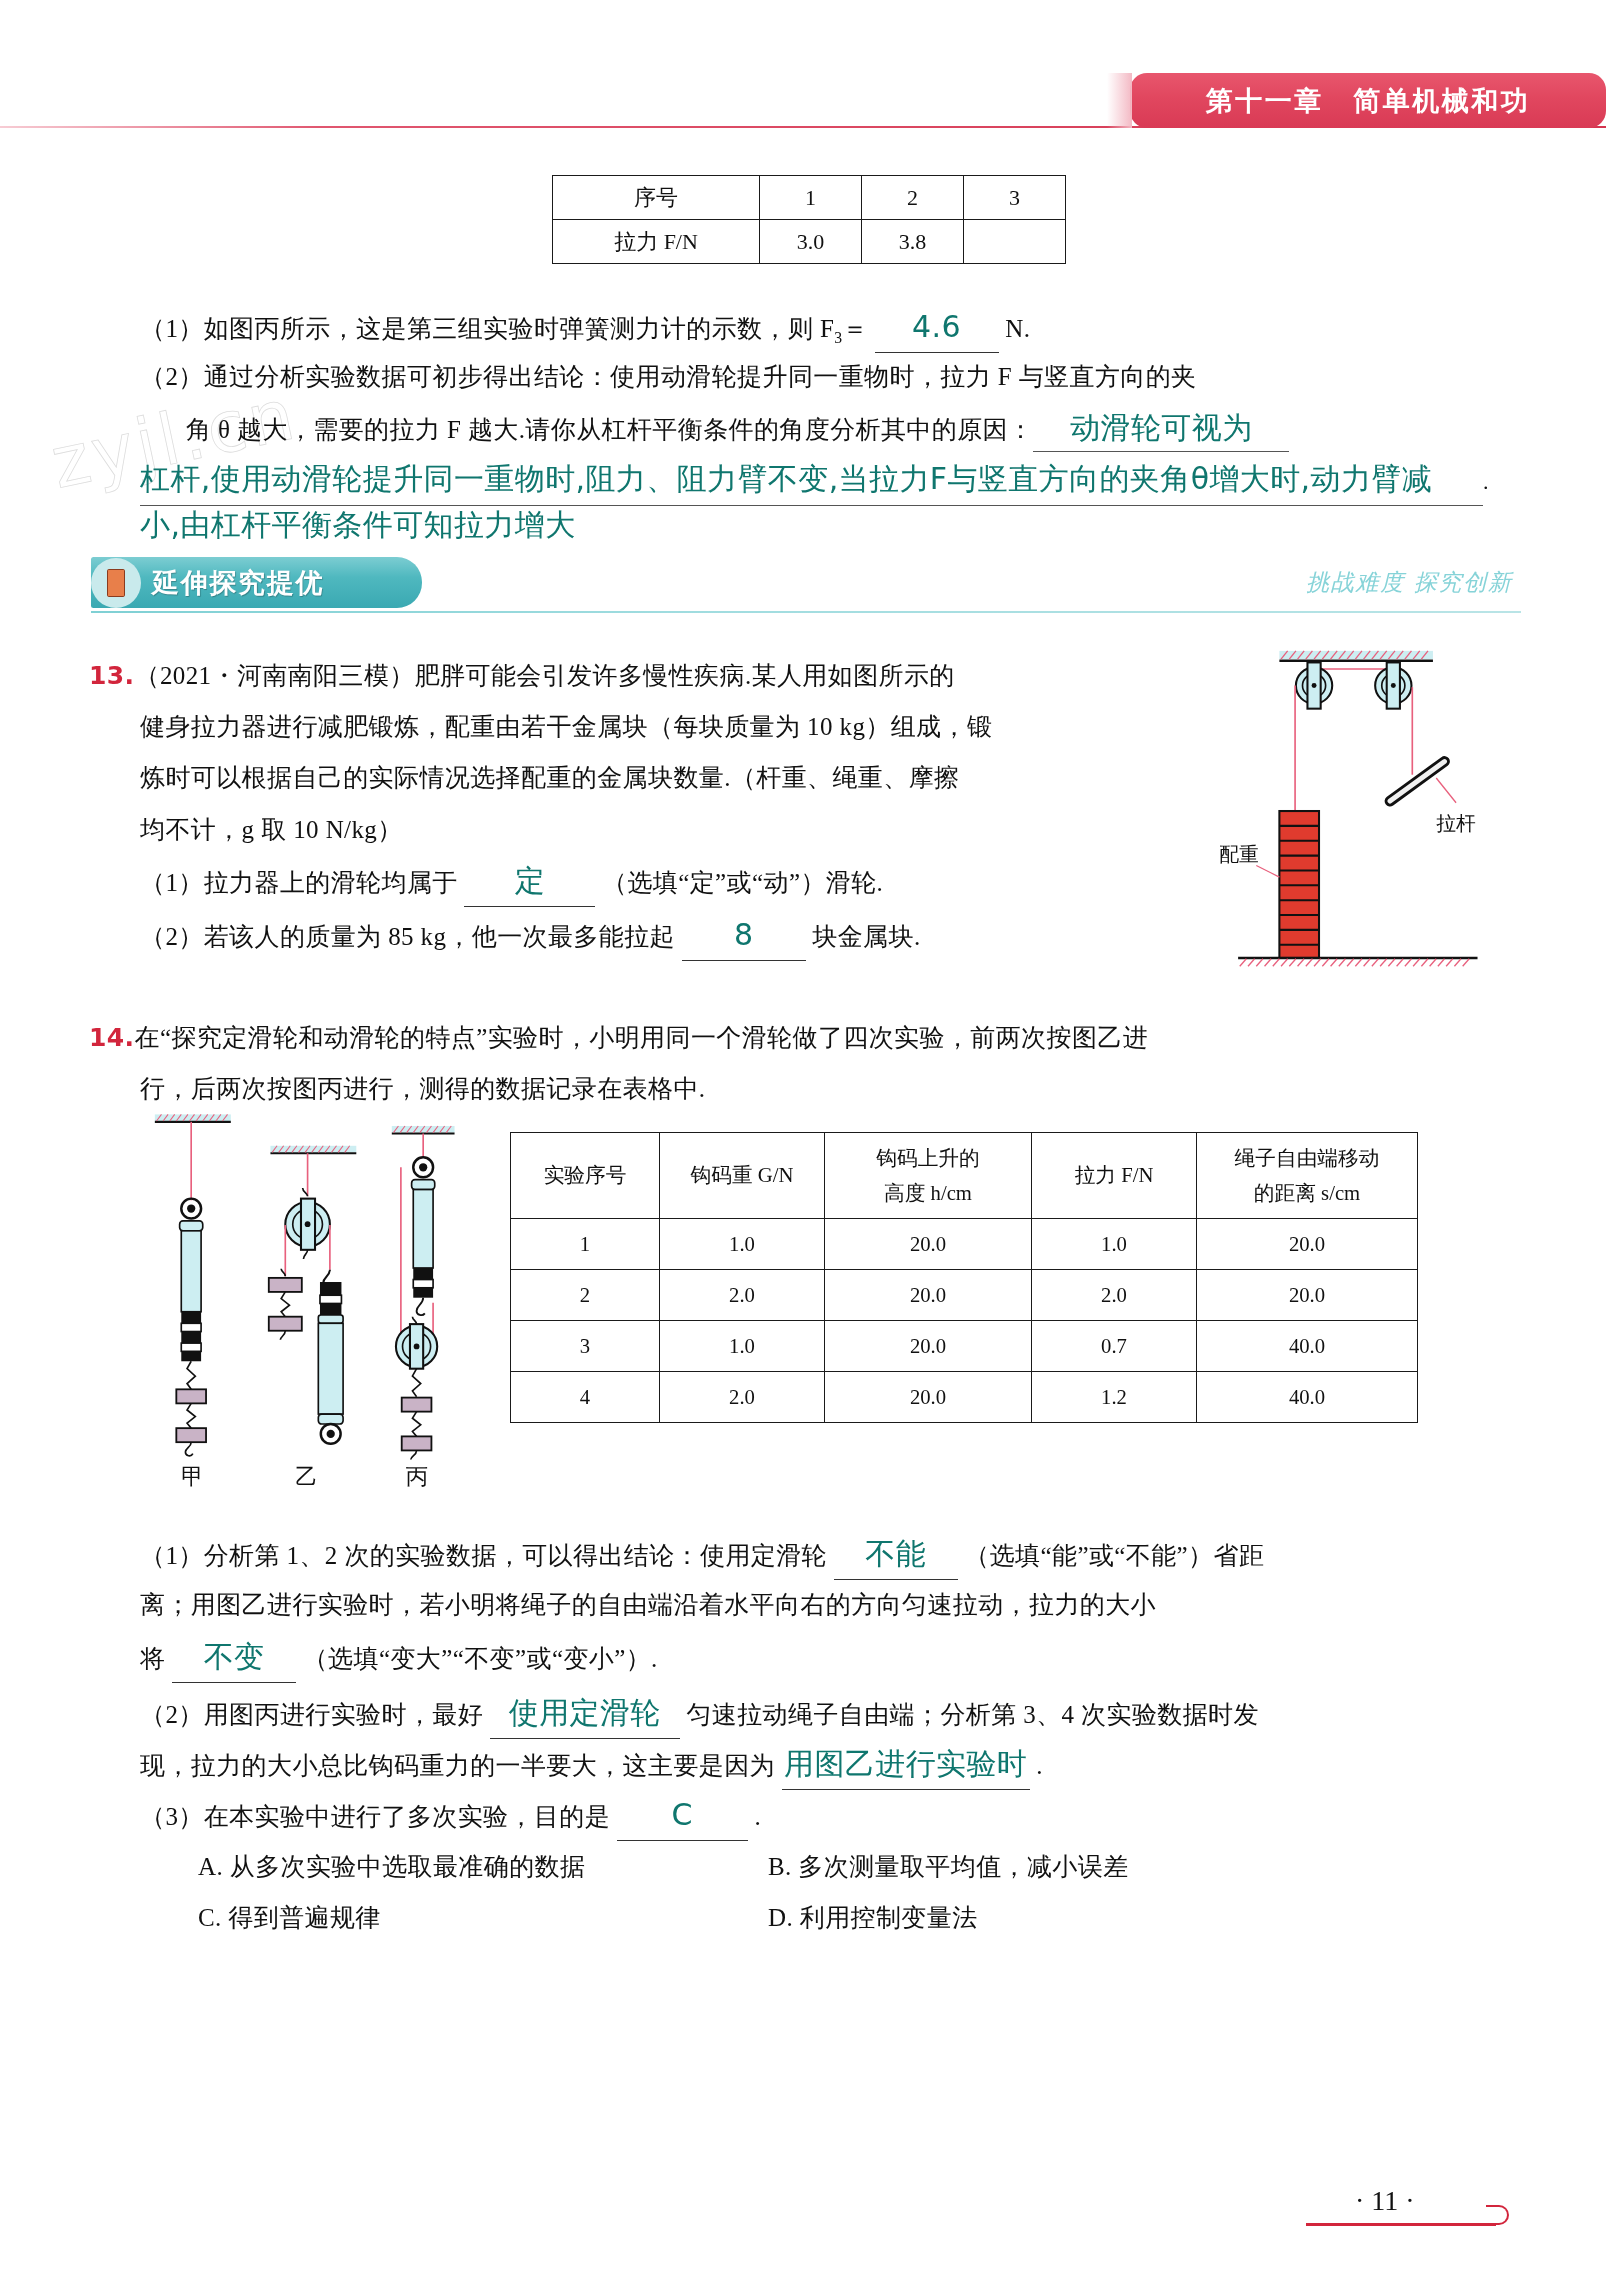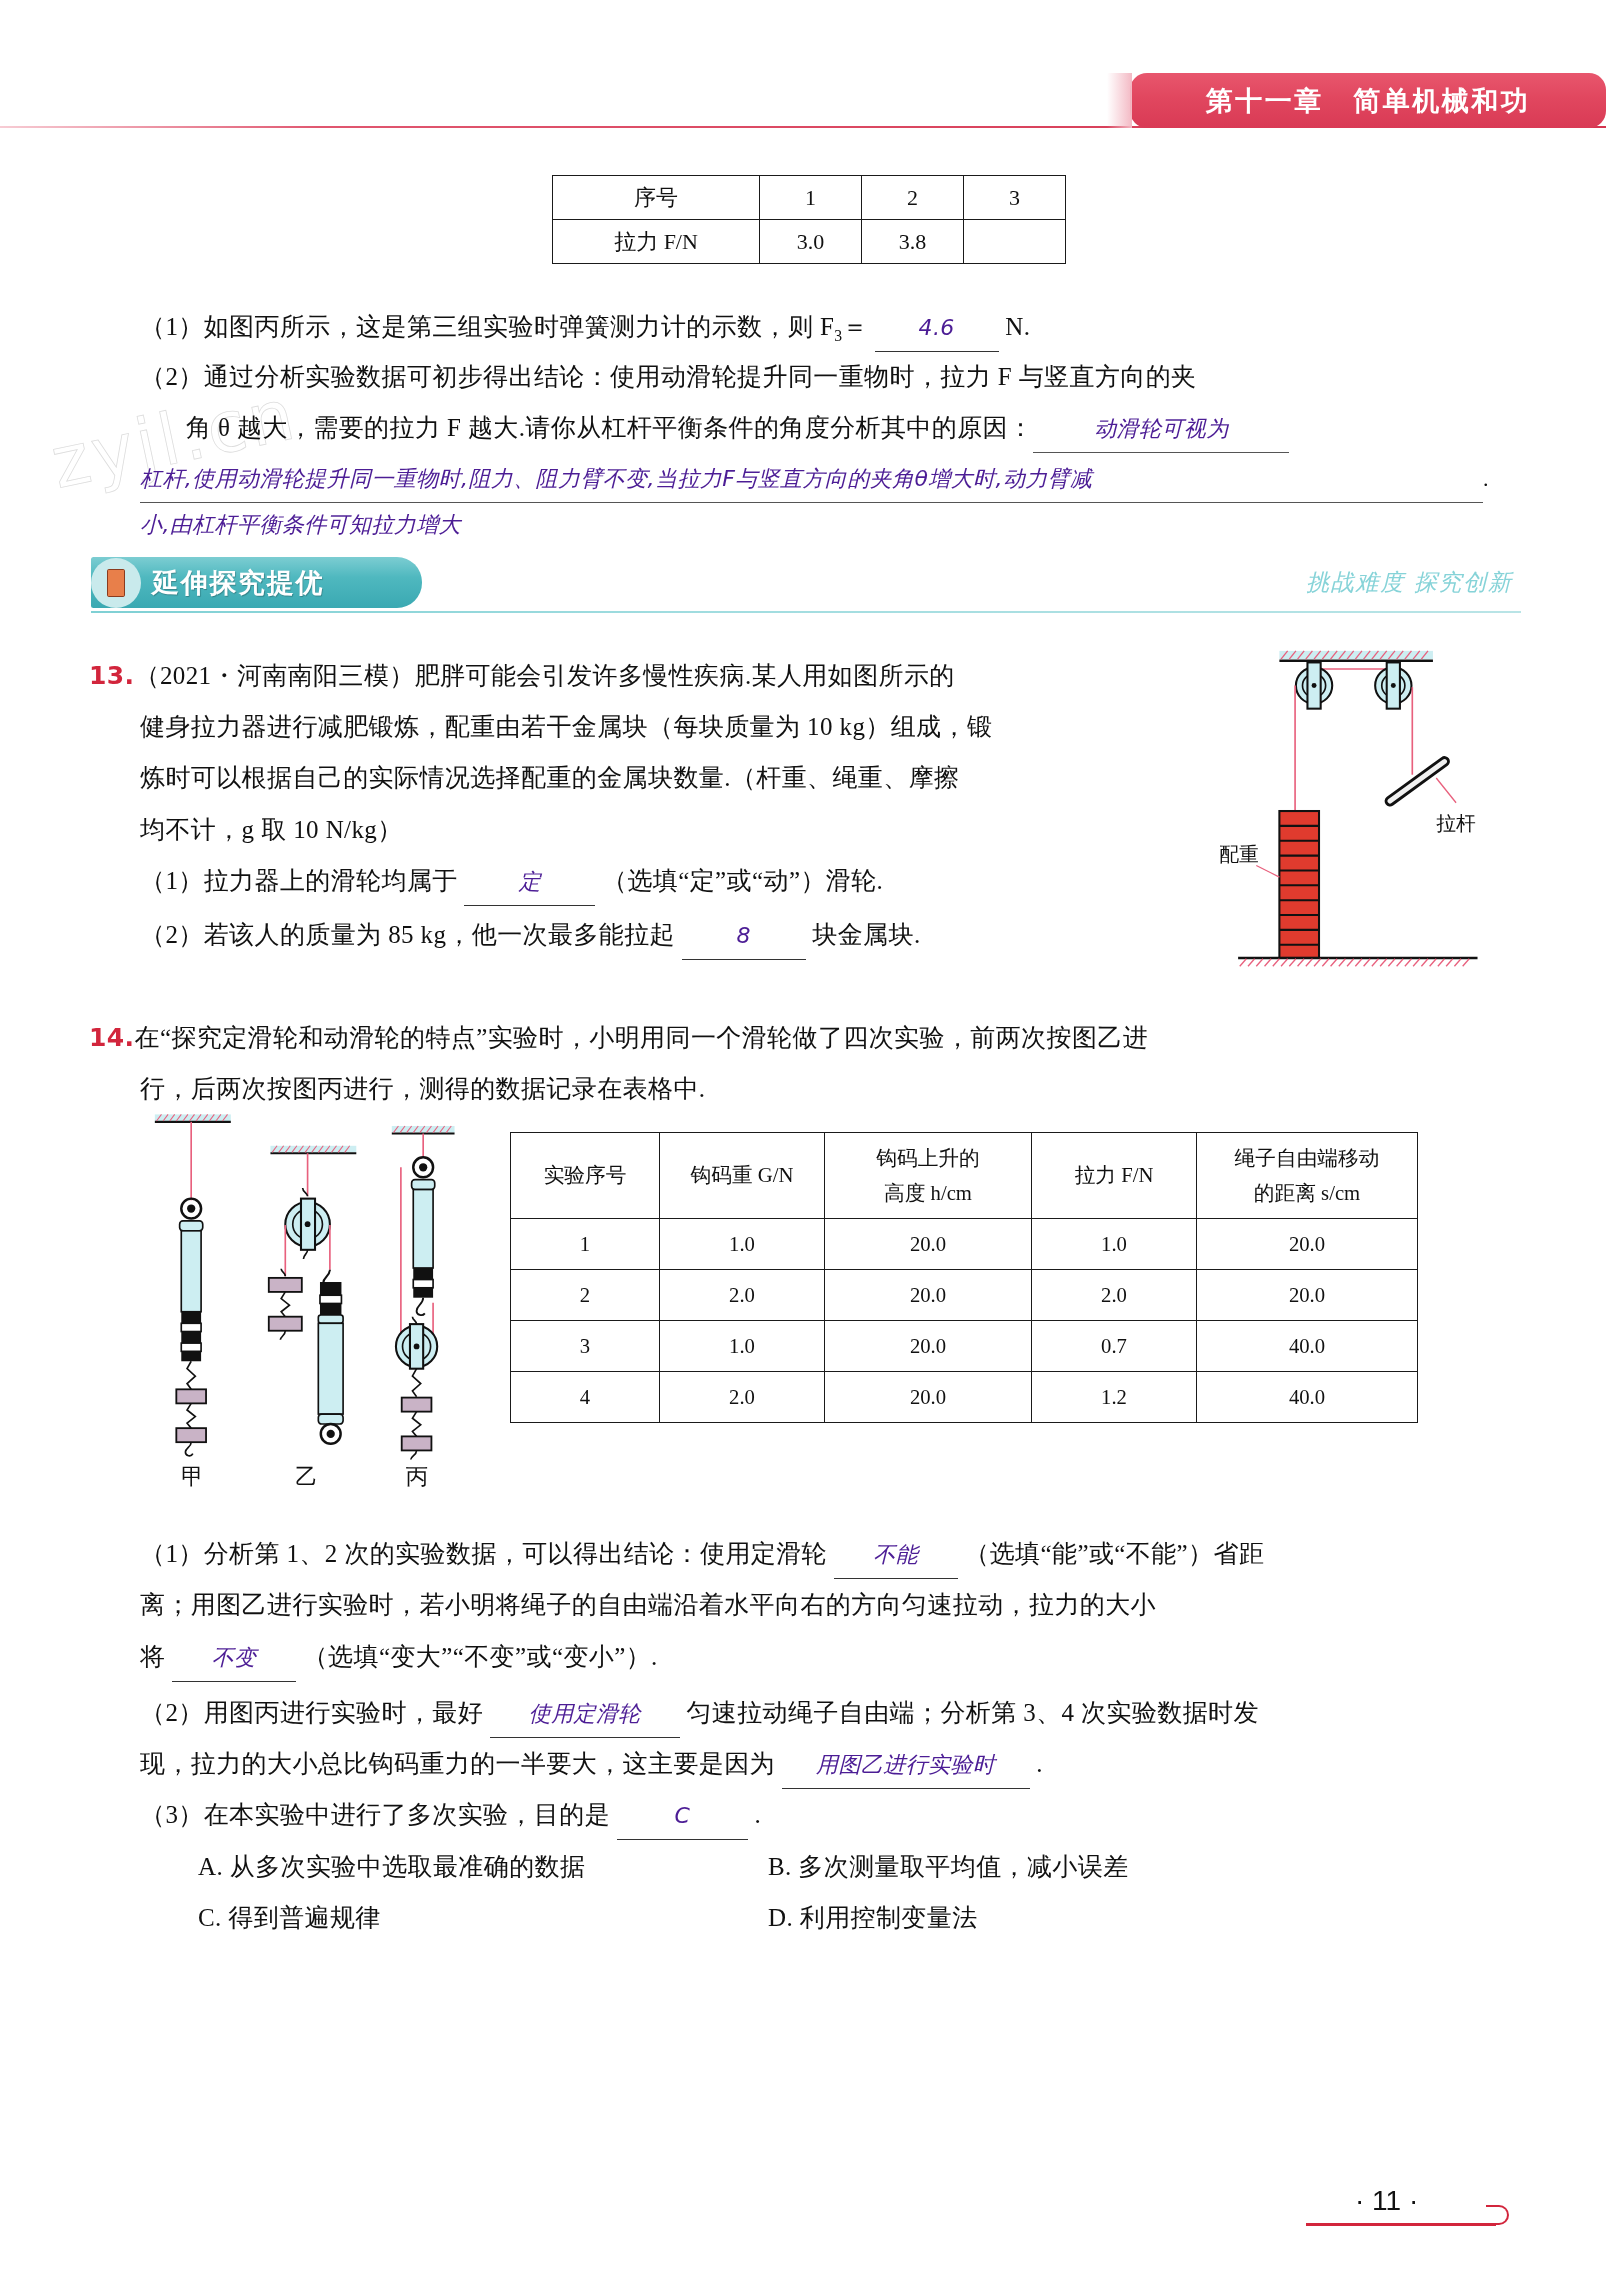--- a/index.html
+++ b/index.html
@@ -95,24 +95,23 @@
     white-space: nowrap;
     letter-spacing: 0.4px;
   }
   .qnum-red {
     color: #d2253c;
     font-weight: bold;
     font-family: "DejaVu Sans", "Liberation Sans", sans-serif;
     font-size: 25px;
   }
   .ans {
-    color: #4c1d95;
+    color: #0f766e;
     font-family: "DejaVu Sans", "Liberation Sans", sans-serif;
-    font-size: 22px;
-    font-style: italic;
+    font-size: 30px;
   }
   .blank {
     display: inline-block;
     border-bottom: 1.7px solid #333;
     text-align: center;
     position: relative;
     top: -1.7px;
   }
   .blank .ans { position: relative; top: 1.7px; }
   .sub { font-size: 15.7px; vertical-align: sub; }
@@ -239,21 +238,21 @@
     height: 20px;
     border: 2.5px solid #d2253c;
     border-left: none;
     border-radius: 0 11.6px 11.6px 0;
   }
   #footer-page {
     position: absolute;
     left: 1355px;
     top: -5px;
     font-size: 28px;
-    font-family: Liberation Sans, sans-serif;
+    font-family: Liberation Serif, serif;
     color: #111;
   }
 </style>
 </head>
 <body>
 
 <div id="header-band">
   <div id="header-rule"></div>
   <div id="chapter-tab">
     <span id="chapter-title-text">第十一章　简单机械和功</span>

